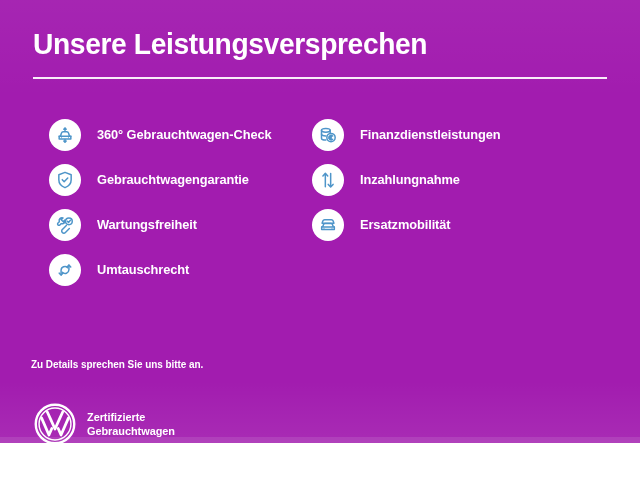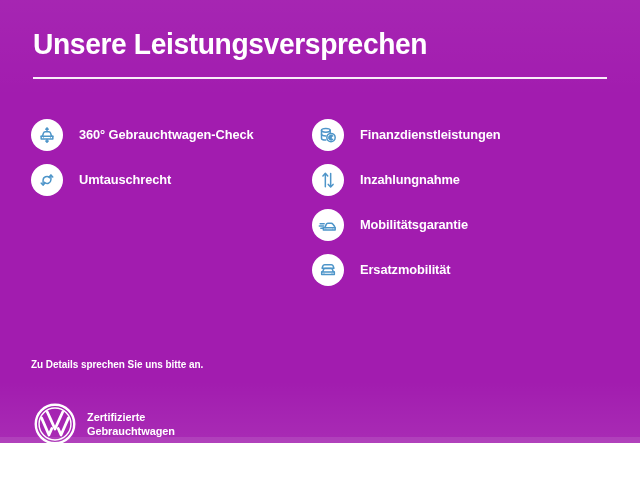--- a/index.html
+++ b/index.html
@@ -77,21 +77,21 @@
   .grid {
     position: absolute;
     left: 0;
     top: 112px;
     width: 640px;
   }
   .col {
     position: absolute;
     top: 0;
   }
-  .col-left  { left: 31px;  width: 300px; }
+  .col-left  { left: 49px;  width: 300px; }
   .col-right { left: 312px; width: 300px; }
 
   .promise {
     position: relative;
     height: 45px;
     display: flex;
     align-items: center;
   }
   .badge {
     flex: 0 0 auto;
@@ -195,21 +195,41 @@
               <circle cx="7.8" cy="15.3" r="0.7" class="solid"></circle>
               <circle cx="16.2" cy="15.3" r="0.7" class="solid"></circle>
               <path d="M12 17.4v3.1M10.6 19.2 12 20.7l1.4-1.5"></path>
               <path d="M12 6.6V3.6M10.6 5 12 3.5 13.4 5"></path>
             </svg>
           </div>
           <div class="promise-label">360° Gebrauchtwagen-Check</div>
         </div>
 
 
-
+        <div class="promise">
+          <div class="badge">
+            <svg viewBox="0 0 24 24">
+              <path d="M12 2.8 4.6 5.7v6.1c0 4.3 3 7.8 7.4 9.4 4.4-1.6 7.4-5.1 7.4-9.4V5.7z"></path>
+              <path d="M8.7 11.6 11 14l4.3-4.4"></path>
+            </svg>
+          </div>
+          <div class="promise-label">Gebrauchtwagengarantie</div>
+        </div>
+
+        <div class="promise">
+          <div class="badge">
+            <svg viewBox="0 0 24 24">
+              <path d="M9.6 3.6a3.4 3.4 0 0 0-4.4 4.4l-1.6 1.6a1.6 1.6 0 0 0 0 2.3 1.6 1.6 0 0 0 2.3 0l1.6-1.6a3.4 3.4 0 0 0 4.4-4.4L10 8.2 7.4 5.6z"></path>
+              <path d="M13.6 12.7 9.2 17a2.6 2.6 0 1 0 3.6 3.6l4.4-4.3"></path>
+              <circle cx="16.7" cy="7.6" r="4"></circle>
+              <path d="m14.9 7.6 1.3 1.4 2.3-2.6"></path>
+            </svg>
+          </div>
+          <div class="promise-label">Wartungsfreiheit</div>
+        </div>
 
         <div class="promise">
           <div class="badge">
             <svg viewBox="0 0 24 24">
               <path d="M15.2 9.2a4.6 4.6 0 0 0-7.9 3.1v5.4"></path>
               <path d="m5.1 15.8 2.2 2.3 2.2-2.3"></path>
               <path d="M8.8 14.8a4.6 4.6 0 0 0 7.9-3.1V6.3"></path>
               <path d="m18.9 8.3-2.2-2.3-2.2 2.3"></path>
             </svg>
           </div>
@@ -238,32 +258,20 @@
         <div class="promise">
           <div class="badge">
             <svg viewBox="0 0 24 24">
               <path d="M8.8 20.2V4.2M5.9 7.1 8.8 4l2.9 3.1"></path>
               <path d="M15.2 4.2v16M12.3 17.3l2.9 3.1 2.9-3.1"></path>
             </svg>
           </div>
           <div class="promise-label">Inzahlungnahme</div>
         </div>
 
-        <div class="promise">
-          <div class="badge">
-            <svg viewBox="0 0 24 24">
-              <path d="M6.4 15.2h14.2M8.2 15.2l1.7-4a2.1 2.1 0 0 1 1.9-1.3h4.1c.7 0 1.4.3 1.8.9l2.3 3"></path>
-              <path d="M6.4 15.2v2.9h14.2v-2.9"></path>
-              <circle cx="9.4" cy="16.8" r="0.7" class="solid"></circle>
-              <circle cx="17.6" cy="16.8" r="0.7" class="solid"></circle>
-              <path d="M2.6 10.4h4.8M1.6 13.1h5.2M3.4 15.8h3.2"></path>
-            </svg>
-          </div>
-          <div class="promise-label">Mobilitätsgarantie</div>
-        </div>
 
         <div class="promise">
           <div class="badge">
             <svg viewBox="0 0 24 24">
               <path d="M5.8 7.2a2.3 2.3 0 0 1 2.2-1.6h8a2.3 2.3 0 0 1 2.2 1.6l.9 2.7H4.9z"></path>
               <path d="M4.4 14.3h15.2M5.6 14.3l1-2.8a1.9 1.9 0 0 1 1.8-1.3h7.2c.8 0 1.5.5 1.8 1.3l1 2.8"></path>
               <path d="M4.4 14.3v3.2h15.2v-3.2"></path>
               <circle cx="7.2" cy="15.9" r="0.7" class="solid"></circle>
               <circle cx="16.8" cy="15.9" r="0.7" class="solid"></circle>
             </svg>

